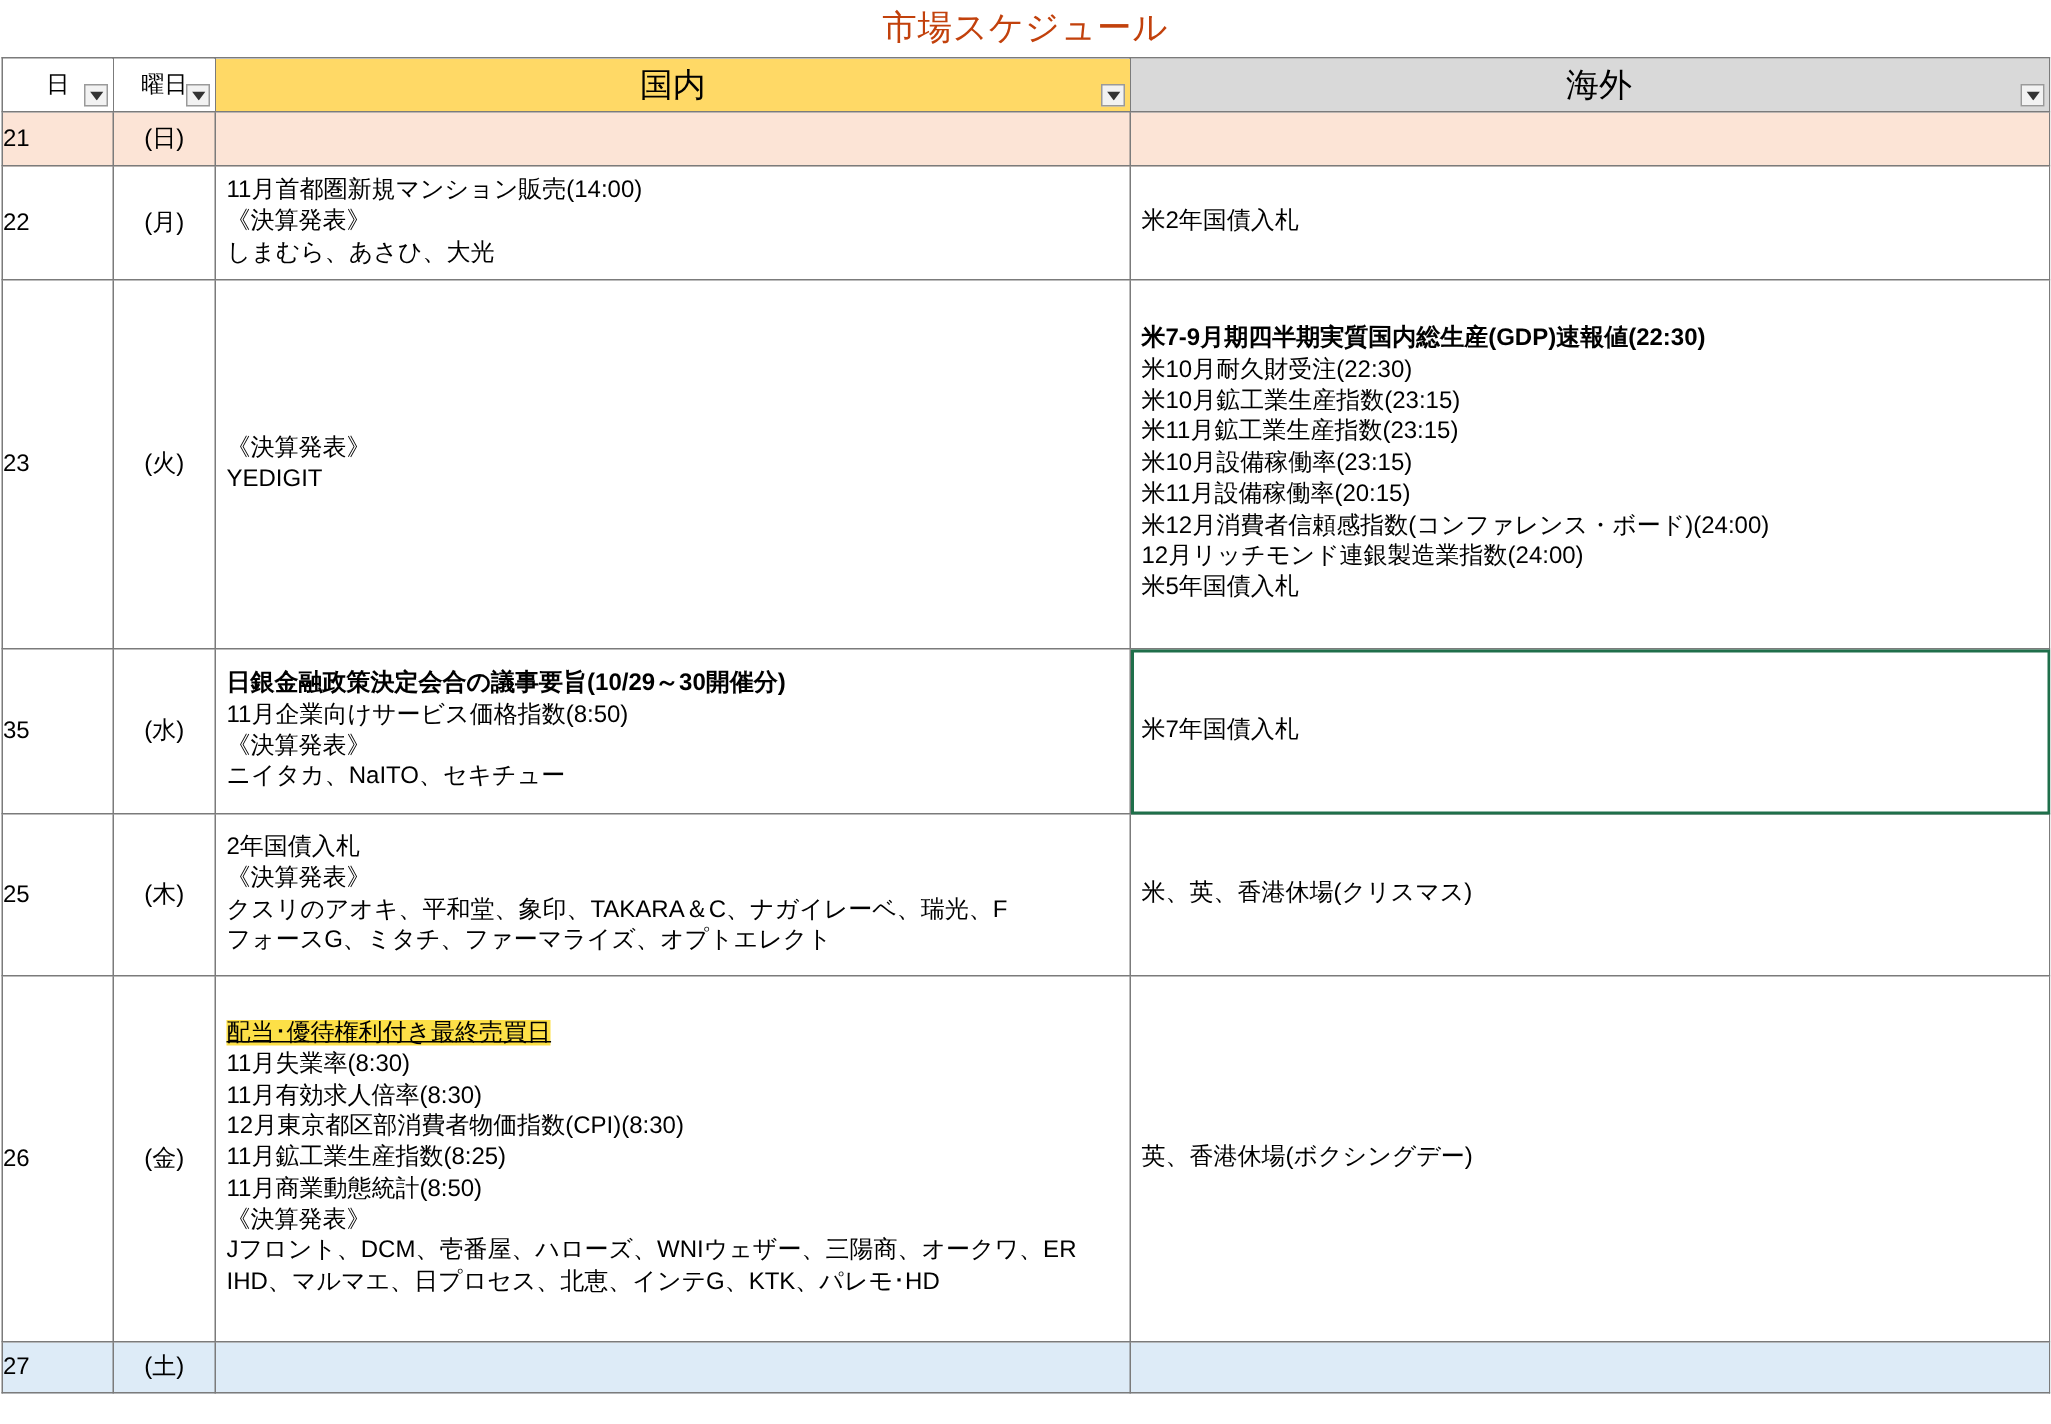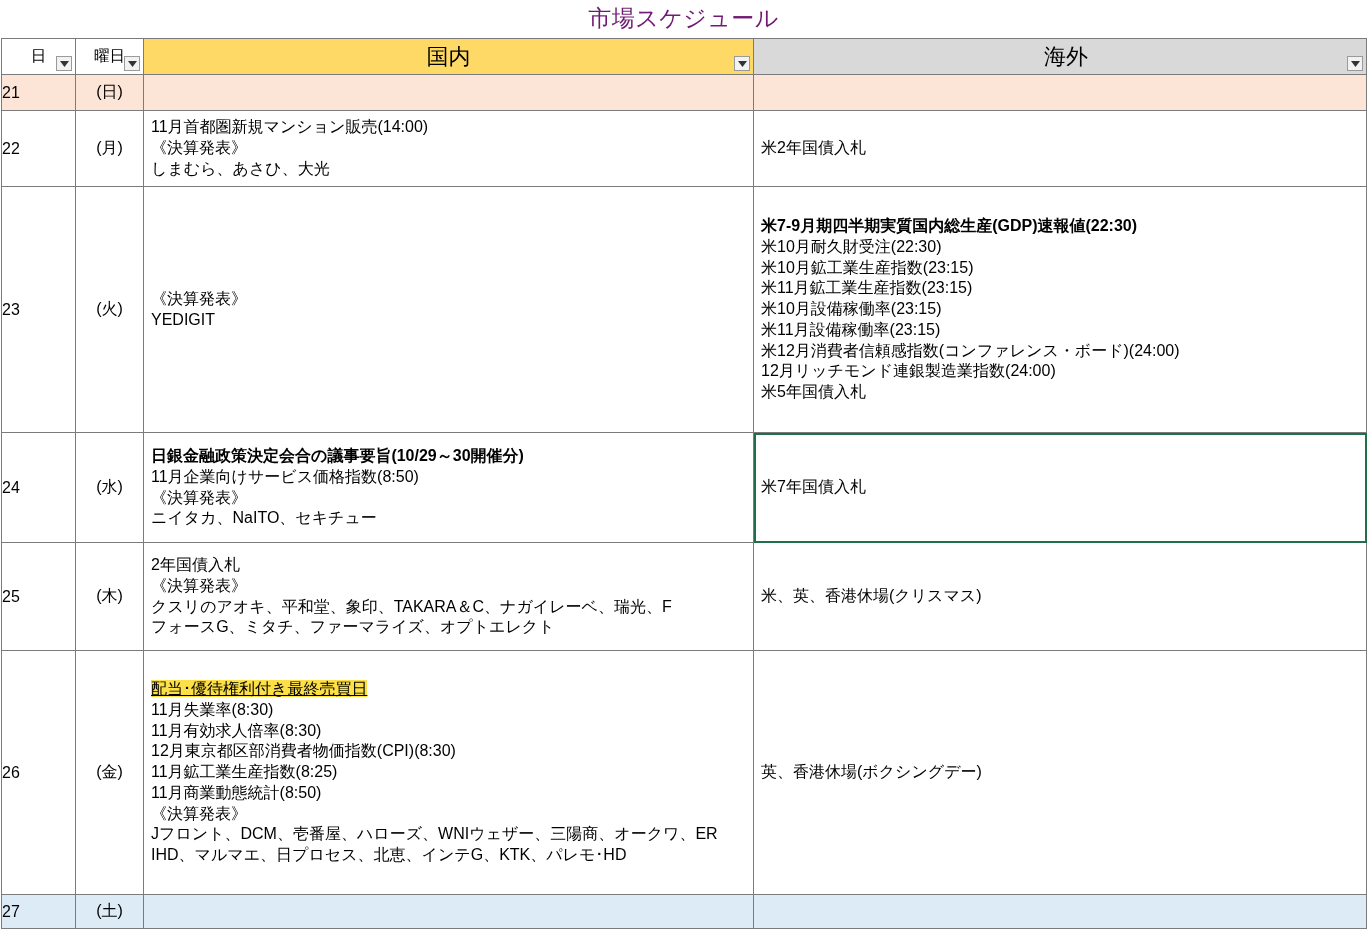--- a/index.html
+++ b/index.html
@@ -11,21 +11,21 @@
   #page {
     width: 1367px;
     height: 949px;
     position: relative;
     overflow: hidden;
     background: #ffffff;
   }
   .title {
     text-align: center;
     font-size: 23px;
-    color: #701a75;
+    color: #c2410c;
     padding-top: 3px;
     padding-bottom: 4px;
     letter-spacing: 0.5px;
     font-weight: 400;
   }
   table.sched {
     border-collapse: collapse;
     table-layout: fixed;
     width: 1365px;
     margin: 0 1px;
@@ -182,28 +182,28 @@
           <td class="cell-text">
             <div class="nowrap-line">《決算発表》</div>
             <div class="nowrap-line">YEDIGIT</div>
           </td>
           <td class="cell-text">
             <div class="nowrap-line bold">米7-9月期四半期実質国内総生産(GDP)速報値(22:30)</div>
             <div class="nowrap-line">米10月耐久財受注(22:30)</div>
             <div class="nowrap-line">米10月鉱工業生産指数(23:15)</div>
             <div class="nowrap-line">米11月鉱工業生産指数(23:15)</div>
             <div class="nowrap-line">米10月設備稼働率(23:15)</div>
-            <div class="nowrap-line">米11月設備稼働率(23:15)</div>
+            <div class="nowrap-line">米11月設備稼働率(20:15)</div>
             <div class="nowrap-line">米12月消費者信頼感指数(コンファレンス・ボード)(24:00)</div>
             <div class="nowrap-line">12月リッチモンド連銀製造業指数(24:00)</div>
             <div class="nowrap-line">米5年国債入札</div>
           </td>
         </tr>
         <tr style="height: 110px;">
-          <td class="cell-day">24</td>
+          <td class="cell-day">35</td>
           <td class="cell-week">(水)</td>
           <td class="cell-text">
             <div class="nowrap-line bold">日銀金融政策決定会合の議事要旨(10/29～30開催分)</div>
             <div class="nowrap-line">11月企業向けサービス価格指数(8:50)</div>
             <div class="nowrap-line">《決算発表》</div>
             <div class="nowrap-line">ニイタカ、NaITO、セキチュー</div>
           </td>
           <td class="cell-text sel-overseas">
             <div class="nowrap-line">米7年国債入札</div>
           </td>

